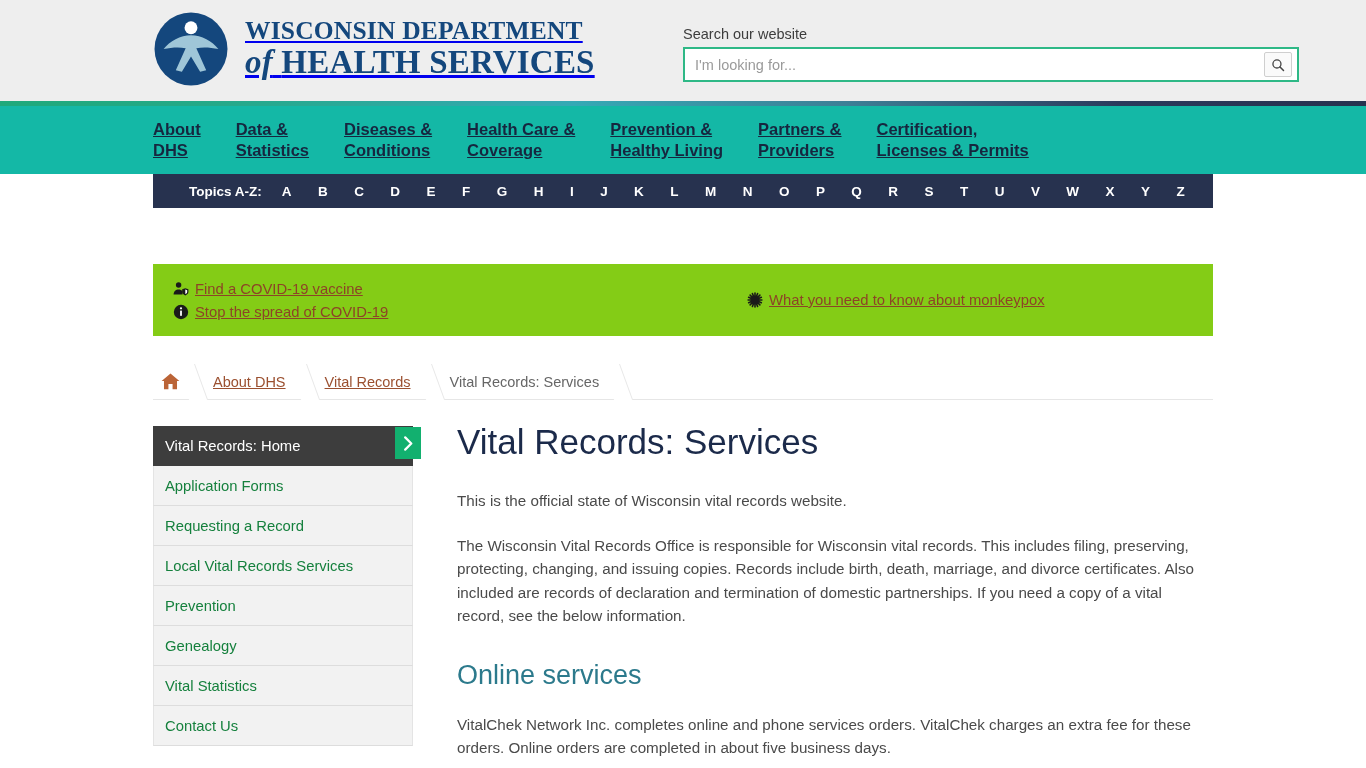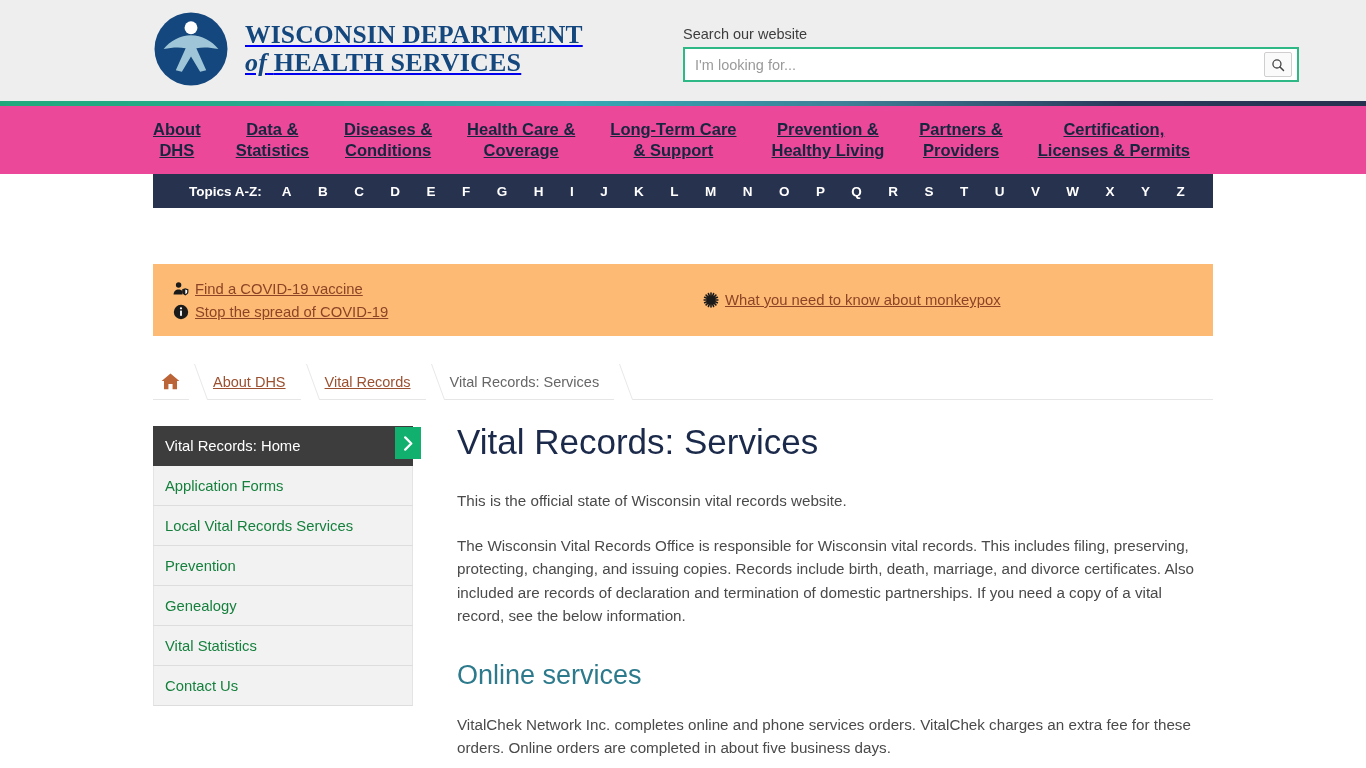--- a/index.html
+++ b/index.html
@@ -33,21 +33,21 @@
     color: #14477d;
     line-height: 1.08;
   }
   .brand-line1 {
     font-size: 25.5px;
     font-weight: bold;
     letter-spacing: 0.2px;
     display: block;
   }
   .brand-line2 {
-    font-size: 26px;
+    font-size: 33px;
     font-weight: bold;
     letter-spacing: 0.2px;
     display: block;
   }
   .brand-of {
     font-style: italic;
     font-weight: bold;
   }
 
   .search-block {
@@ -98,23 +98,22 @@
   .accent-bar {
     width: 1366px;
     height: 5px;
     background: linear-gradient(to right, #1fa97b 0%, #25a989 16%, #35a9b5 42%, #3d7f96 62%, #2b3a5c 82%, #27324f 100%);
   }
 
   
   .mainnav {
     width: 1366px;
     height: 68px;
-    background: #ec4899;
-    position: relative;
-    text-align: center;
+    background: #14b8a6;
+    position: relative;
   }
   .mainnav-inner {
     position: absolute;
     left: 153px;
     top: 0;
     height: 68px;
     display: flex;
     align-items: center;
   }
   .nav-item {
@@ -166,23 +165,24 @@
     font-weight: bold;
     cursor: pointer;
     text-decoration: none;
   }
   .alert-box {
     position: absolute;
     left: 153px;
     top: 264px;
     width: 1060px;
     height: 72px;
-    background: #fdba74;
-    display: flex;
-    align-items: center;
+    background: #84cc16;
+    display: flex;
+    align-items: center;
+    gap: 44px;
   }
   .alert-col { display: flex; flex-direction: column; gap: 7px; }
   .alert-col-left { margin-left: 20px; width: 520px; }
   .alert-col-right { margin-left: 10px; }
   .alert-link-row { display: flex; align-items: center; gap: 6px; }
   .alert-icon { width: 16px; height: 16px; display: inline-block; flex: 0 0 16px; }
   .alert-link {
     color: #8d4426;
     font-size: 14.8px;
     text-decoration: underline;
@@ -333,22 +333,20 @@
 <nav class="mainnav">
   <div class="mainnav-inner">
     <a class="nav-item" href="#">About
 DHS</a>
     <a class="nav-item" href="#">Data &amp;
 Statistics</a>
     <a class="nav-item" href="#">Diseases &amp;
 Conditions</a>
     <a class="nav-item" href="#">Health Care &amp;
 Coverage</a>
-    <a class="nav-item" href="#">Long-Term Care
-&amp; Support</a>
     <a class="nav-item" href="#">Prevention &amp;
 Healthy Living</a>
     <a class="nav-item" href="#">Partners &amp;
 Providers</a>
     <a class="nav-item" href="#">Certification,
 Licenses &amp; Permits</a>
   </div>
 </nav>
 
 <div class="topics">
@@ -448,20 +446,23 @@
       <span class="side-chevron">
         <svg width="11" height="15" viewBox="0 0 11 15">
           <path d="M2.2 1.4 L8.3 7.5 L2.2 13.6" fill="none" stroke="#ffffff" stroke-width="2.2" stroke-linecap="round" stroke-linejoin="round"></path>
         </svg>
       </span>
     </div>
     <div class="side-item">
       <span>Application Forms</span>
     </div>
     <div class="side-item">
+      <span>Requesting a Record</span>
+    </div>
+    <div class="side-item">
       <span>Local Vital Records Services</span>
     </div>
     <div class="side-item">
       <span>Prevention</span>
     </div>
     <div class="side-item">
       <span>Genealogy</span>
     </div>
     <div class="side-item">
       <span>Vital Statistics</span>

